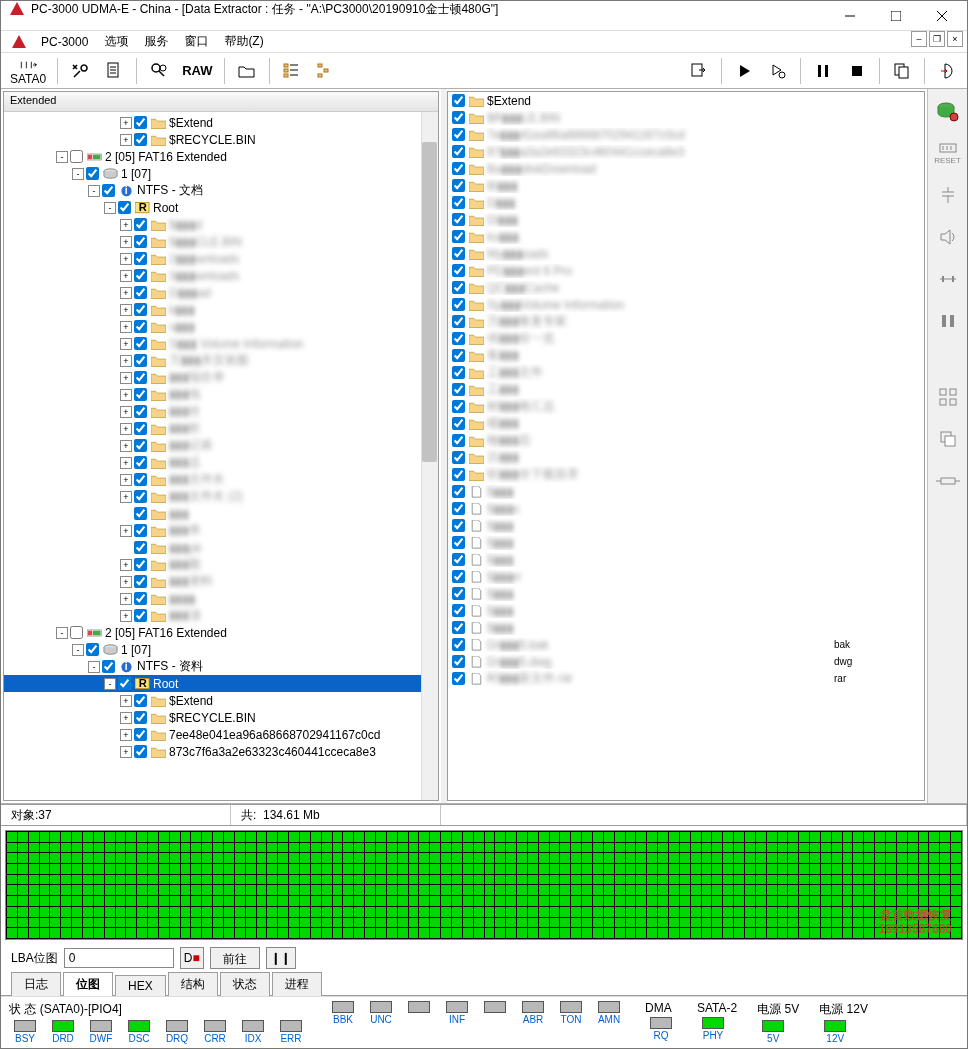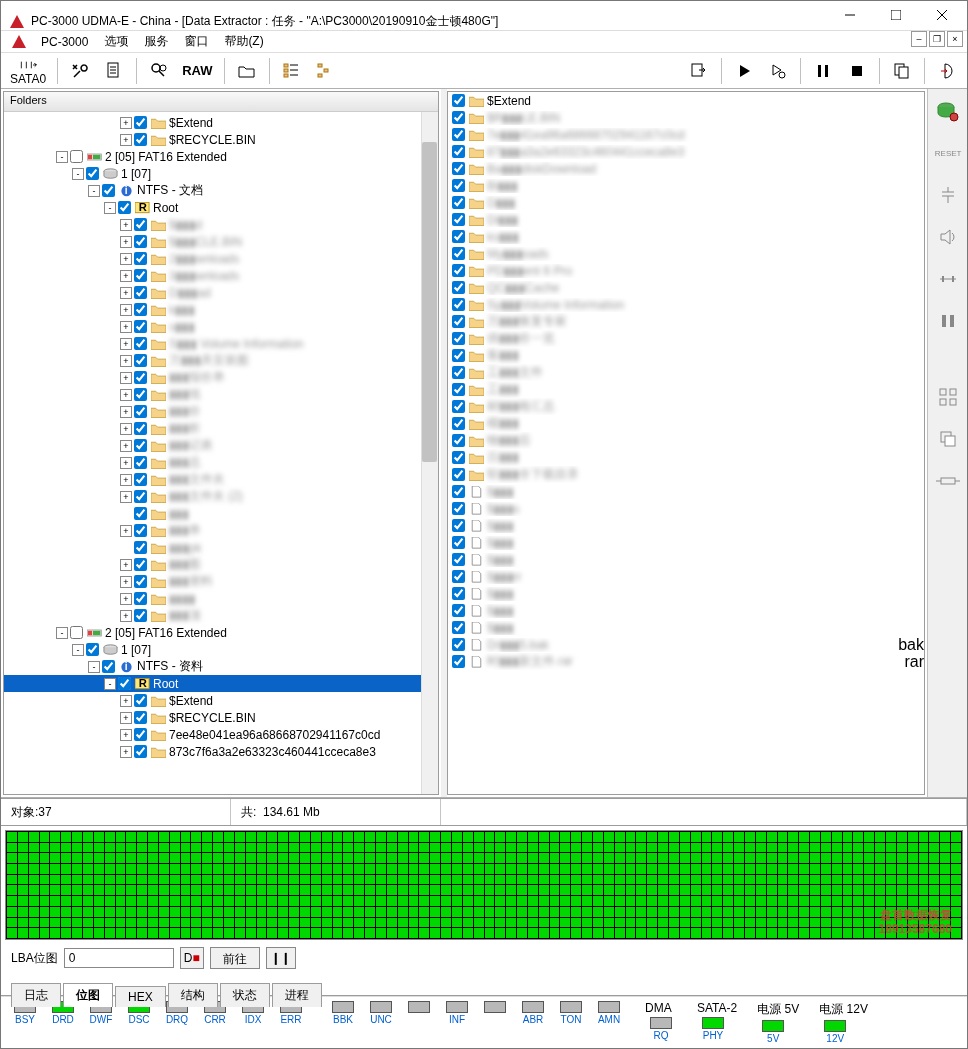--- a/index.html
+++ b/index.html
@@ -1,17 +1,17 @@
 <!DOCTYPE html>
 <html><head>
 <meta charset="utf-8">
 <style>
 * { margin:0; padding:0; box-sizing:border-box; font-family:"Microsoft YaHei","Segoe UI",Tahoma,sans-serif; font-size:12px; }
 body { background:#fff; width:968px; height:1049px; overflow:hidden; border:1px solid #777; display:flex; flex-direction:column; }
-.titlebar { height:30px; background:#fff; display:flex; align-items:flex-end; padding:0 2px; border-bottom:1px solid #ddd; }
+.titlebar { height:30px; background:#fff; display:flex; align-items:flex-start; padding:0 2px; border-bottom:1px solid #ddd; }
 .app-icon { width:16px; height:16px; margin:0 6px; }
 .titlebar-txt { flex:1; font-size:12px; color:#000; }
 .winbtns { display:flex; }
 .winbtn { width:46px; height:30px; display:flex; align-items:center; justify-content:center; cursor:pointer; }
 .menubar { height:22px; display:flex; align-items:center; padding:0 4px; border-bottom:1px solid #ddd; position:relative; }
 .menubar span.menu-item { padding:2px 8px; cursor:pointer; }
 .mdi-btns { position:absolute; right:4px; top:0; display:flex; gap:2px; }
 .mdi-btn { width:16px; height:16px; border:1px solid #999; font-size:9px; display:flex; align-items:center; justify-content:center; cursor:pointer; background:#fff; }
 .toolbar { height:36px; display:flex; align-items:center; padding:2px 4px; border-bottom:1px solid #b0b0b0; gap:2px; }
 .tbtn { min-width:32px; height:30px; display:flex; align-items:center; justify-content:center; cursor:pointer; border:1px solid transparent; padding:0 4px; }
@@ -31,34 +31,34 @@
 .blur { filter:blur(2.5px); color:#999; }
 .hsplit { width:6px; cursor:col-resize; background:#f0f0f0; }
 .right-panel { flex:1; display:flex; }
 .list-panel { flex:1; display:flex; flex-direction:column; border:1px solid #9c9c9c; margin:2px 2px 2px 0; }
 .cols { height:20px; display:flex; background:linear-gradient(#fdfdfd,#ececec); border-bottom:1px solid #ccc; }
 .col { padding:2px 6px; border-right:1px solid #ccc; font-size:11px; }
 .col.name { flex:1; }
 .col.ext { width:90px; text-align:center; }
 .list-body { flex:1; overflow:auto; background:#fff; }
 .list-row { display:flex; align-items:center; height:17px; padding-left:4px; cursor:pointer; }
-.list-row .ext-cell { width:90px; text-align:right; font-size:16px; }
+.list-row .ext-cell { width:90px; text-align:left; font-size:10px; }
 .list-row .name-cell { flex:1; display:flex; align-items:center; overflow:hidden; }
 .sidebar { width:40px; background:#f0f0f0; border-left:1px solid #c0c0c0; display:flex; flex-direction:column; align-items:center; padding-top:8px; gap:14px; }
 .sbtn { width:28px; height:28px; display:flex; align-items:center; justify-content:center; cursor:pointer; }
-.bottom-info { height:28px; display:flex; border-top:1px solid #9c9c9c; border-bottom:1px solid #9c9c9c; }
+.bottom-info { height:22px; display:flex; border-top:1px solid #9c9c9c; border-bottom:1px solid #9c9c9c; }
 .bi-cell { padding:2px 10px; border-right:1px solid #c5c5c5; font-size:12px; display:flex; align-items:center;}
 .bitmap-area { height:110px; background:#000; margin:4px; border:1px solid #888; position:relative; overflow:hidden; }
 .bitmap-grid { position:absolute; inset:0; display:grid; grid-template-columns:repeat(88,1fr); grid-template-rows:repeat(10,1fr); gap:1px; padding:1px;}
 .bitcell { background:#00d800; }
 .lba-bar { height:28px; display:flex; align-items:center; padding:2px 10px; gap:6px; }
 .lba-bar input { width:110px; height:20px; border:1px solid #888; padding:0 4px; font-size:12px;}
 .lba-btn { height:22px; padding:3px 12px; border:1px solid #888; background:#f0f0f0; cursor:pointer; font-size:12px; }
 .tabs-bar { height:24px; display:flex; align-items:flex-end; padding:0 10px; gap:2px; border-bottom:1px solid #9c9c9c; }
-.tab { padding:3px 12px; border:1px solid #9c9c9c; border-bottom:none; background:#f0f0f0; cursor:pointer; font-size:12px; position:relative; top:12px;}
+.tab { padding:3px 12px; border:1px solid #9c9c9c; border-bottom:none; background:#f0f0f0; cursor:pointer; font-size:12px; position:relative; top:1px;}
 .tab.active { background:#fff; font-weight:bold; }
 .status-hw { height:52px; display:flex; padding:4px 8px; gap:20px; border-top:1px solid #ddd; }
 .hwgroup { display:flex; flex-direction:column; gap:2px; }
 .hwlabel { font-size:12px; color:#000; }
 .hwrow { display:flex; gap:6px; }
 .led-col { display:flex; flex-direction:column; align-items:center; gap:1px; width:32px;}
 .led { width:22px; height:12px; background:#00d800; border:1px solid #555; }
 .led.off { background:#b8b8b8; }
 .led-lbl { font-size:10px; color:#0060d0; }
 .watermark { position:absolute; right:10px; bottom:2px; color:#d04040; font-size:18px; font-weight:bold; opacity:0.85; pointer-events:none; text-align:right; line-height:1.15;}
@@ -211,21 +211,21 @@
   <div class="tbtn">
       <svg viewBox="0 0 20 20">
         <path d="M8 3 v14 M8 3 a7 7 0 1 1 0 14" fill="none" stroke="#000"></path>
         <path d="M4 10 h6 m-2 -2 l2 2 l-2 2" fill="none" stroke="#c00"></path>
       </svg>
     </div>
 </div>
 
 <div class="workspace">
   <div class="folders-panel">
-    <div class="folders-hdr">Folders</div>
+    <div class="folders-hdr">Extended</div>
     <div class="tree-area" id="tree">
       <div class="tree-row" style="padding-left: 116px;">
           <span class="tw">+</span>
           <input type="checkbox" class="cb" checked="" style="">
           <span class="ficon">
             <svg class="folder-svg" viewBox="0 0 16 12">
               <path d="M0 2 h5 l2 2 h9 v8 h-16 z" fill="#f6d388" stroke="#caa648"></path>
             </svg>
           </span>
           <span class="tree-lbl">$Extend</span>
@@ -1007,20 +1007,32 @@
             <input type="checkbox" class="cb" checked="" style="">
             <div class="name-cell">
               <span class="ficon">
                 <svg class="folder-svg" viewBox="0 0 12 14">
                   <path d="M1 0 h7 l3 3 v10 h-10 z" fill="#fff" stroke="#888"></path>
                 </svg>
               </span>
               <span class="blur">Dr▮▮▮5.bak</span>
             </div>
             <div class="ext-cell">bak</div>
+          </div>
+          <div class="list-row">
+            <input type="checkbox" class="cb" checked="" style="">
+            <div class="name-cell">
+              <span class="ficon">
+                <svg class="folder-svg" viewBox="0 0 12 14">
+                  <path d="M1 0 h7 l3 3 v10 h-10 z" fill="#fff" stroke="#888"></path>
+                </svg>
+              </span>
+              <span class="blur">Dr▮▮▮5.dwg</span>
+            </div>
+            <div class="ext-cell">dwg</div>
           </div>
           <div class="list-row">
             <input type="checkbox" class="cb" checked="" style="">
             <div class="name-cell">
               <span class="ficon">
                 <svg class="folder-svg" viewBox="0 0 12 14">
                   <path d="M1 0 h7 l3 3 v10 h-10 z" fill="#fff" stroke="#888"></path>
                 </svg>
               </span>
               <span class="blur">时▮▮▮新文件.rar</span>
@@ -1030,21 +1042,21 @@
         </div>
     </div>
     <div class="sidebar">
       <div class="sbtn">
           <svg width="24" height="24" viewBox="0 0 24 24">
             <ellipse cx="10" cy="8" rx="8" ry="4" fill="#5a5" stroke="#383"></ellipse>
             <path d="M2 8 v6 a8 4 0 0 0 16 0 v-6" fill="#4a4" stroke="#383"></path>
             <circle cx="18" cy="18" r="4" fill="#c44" stroke="#800"></circle>
           </svg>
         </div>
-      <div class="sbtn" style="flex-direction:row;">
+      <div class="sbtn" style="flex-direction:column;">
           <svg width="20" height="14">
             <rect x="2" y="2" width="16" height="8" fill="none" stroke="#888"></rect>
             <line x1="5" y1="4" x2="5" y2="8" stroke="#888"></line>
             <line x1="9" y1="4" x2="9" y2="8" stroke="#888"></line>
             <line x1="13" y1="4" x2="13" y2="8" stroke="#888"></line>
           </svg>
           <span style="font-size:8px;color:#888;">RESET</span>
         </div>
       <div class="sbtn">
           <svg width="20" height="20">
@@ -2009,20 +2021,21 @@
     <div class="tab">日志</div>
     <div class="tab active">位图</div>
     <div class="tab">HEX</div>
     <div class="tab">结构</div>
     <div class="tab">状态</div>
     <div class="tab">进程</div>
   </div>
 
 <div class="status-hw">
   <div class="hwgroup">
+    <div class="hwlabel">状 态 (SATA0)-[PIO4]</div>
     <div class="hwrow" id="hw-status">
         <div class="led-col">
           <div class="led off"></div>
           <div class="led-lbl">BSY</div>
         </div>
         <div class="led-col">
           <div class="led"></div>
           <div class="led-lbl">DRD</div>
         </div>
         <div class="led-col">

